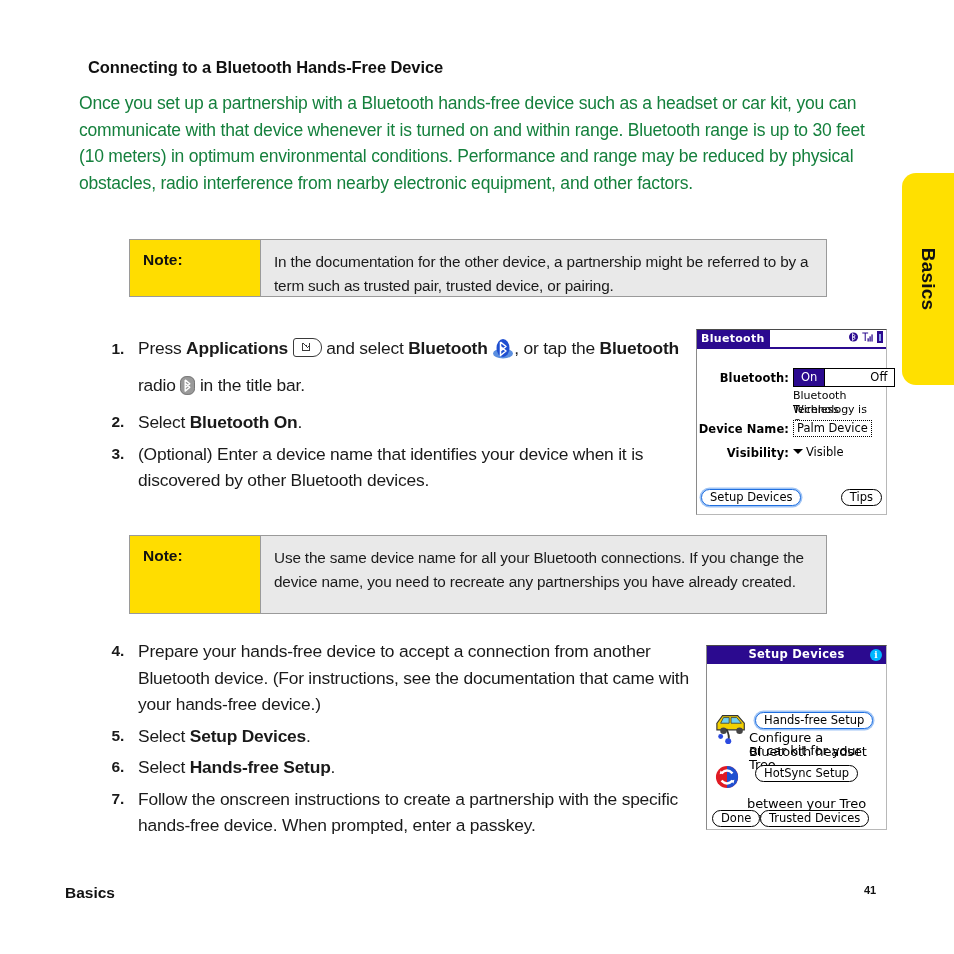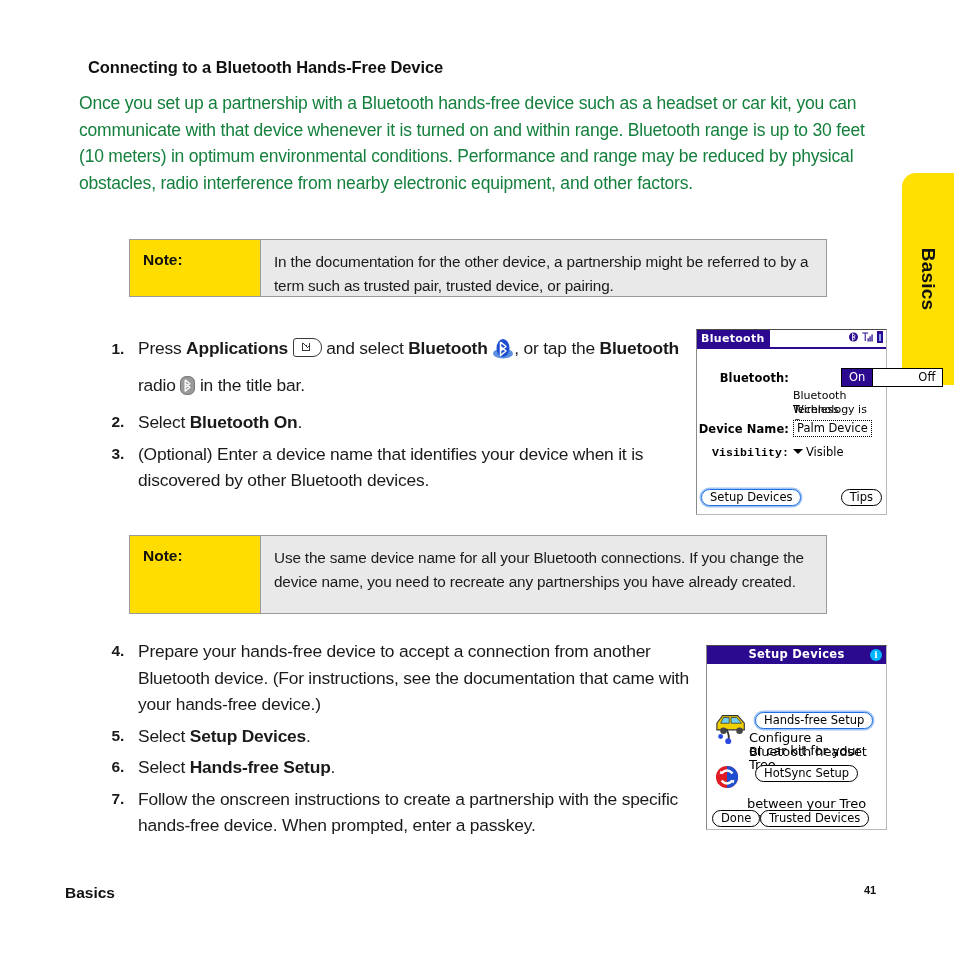--- a/index.html
+++ b/index.html
@@ -228,21 +228,20 @@
     font-weight: bold;
     color: #000;
     text-align: right;
     letter-spacing: 0.1px;
   }
   .toggle {
     position: absolute;
     display: flex;
     border: 1px solid #000;
     box-sizing: border-box;
-    margin-left: 48px;
   }
   .toggle span {
     display: block;
     font-size: 11.5px;
     line-height: 17px;
     padding: 0 7px;
     text-align: center;
   }
   .toggle .on  { background: #2b0a8f; color: #fff; }
   .toggle .off { background: #fff; color: #000; border-left: 1px solid #000; padding-left: 45px; }
@@ -414,21 +413,21 @@
       <div class="toggle" style="left:96px; top:19px;">
         <span class="on">On</span>
         <span class="off">Off</span>
       </div>
       <div class="bt-status-text" style="left:96px; top:40px;">Bluetooth Wireless</div>
       <div class="bt-status-text" style="left:96px; top:54px;">Technology is On</div>
 
       <div class="row-lbl" style="left:0px; top:73px; width:92px;">Device Name:</div>
       <div class="namefield" style="left:96px; top:71px;">Palm Device</div>
 
-      <div class="row-lbl" style="left:0px; top:97px; width:92px;font-family:Liberation Mono, monospace;">Visibility:</div>
+      <div class="row-lbl" style="left:0px; top:97px; width:92px;">Visibility:</div>
       <div class="vis-val" style="left:96px; top:96px;"><span class="caret"></span><span>Visible</span></div>
 
       <div class="pda-btn hl" style="left:4px; top:140px;">Setup Devices</div>
       <div class="pda-btn" style="right:4px; top:140px;">Tips</div>
     </div>
   </div>
 
   <div class="pda" id="pda-sd">
     <div class="sd-titlebar">
       <div class="sd-title">Setup Devices</div>

